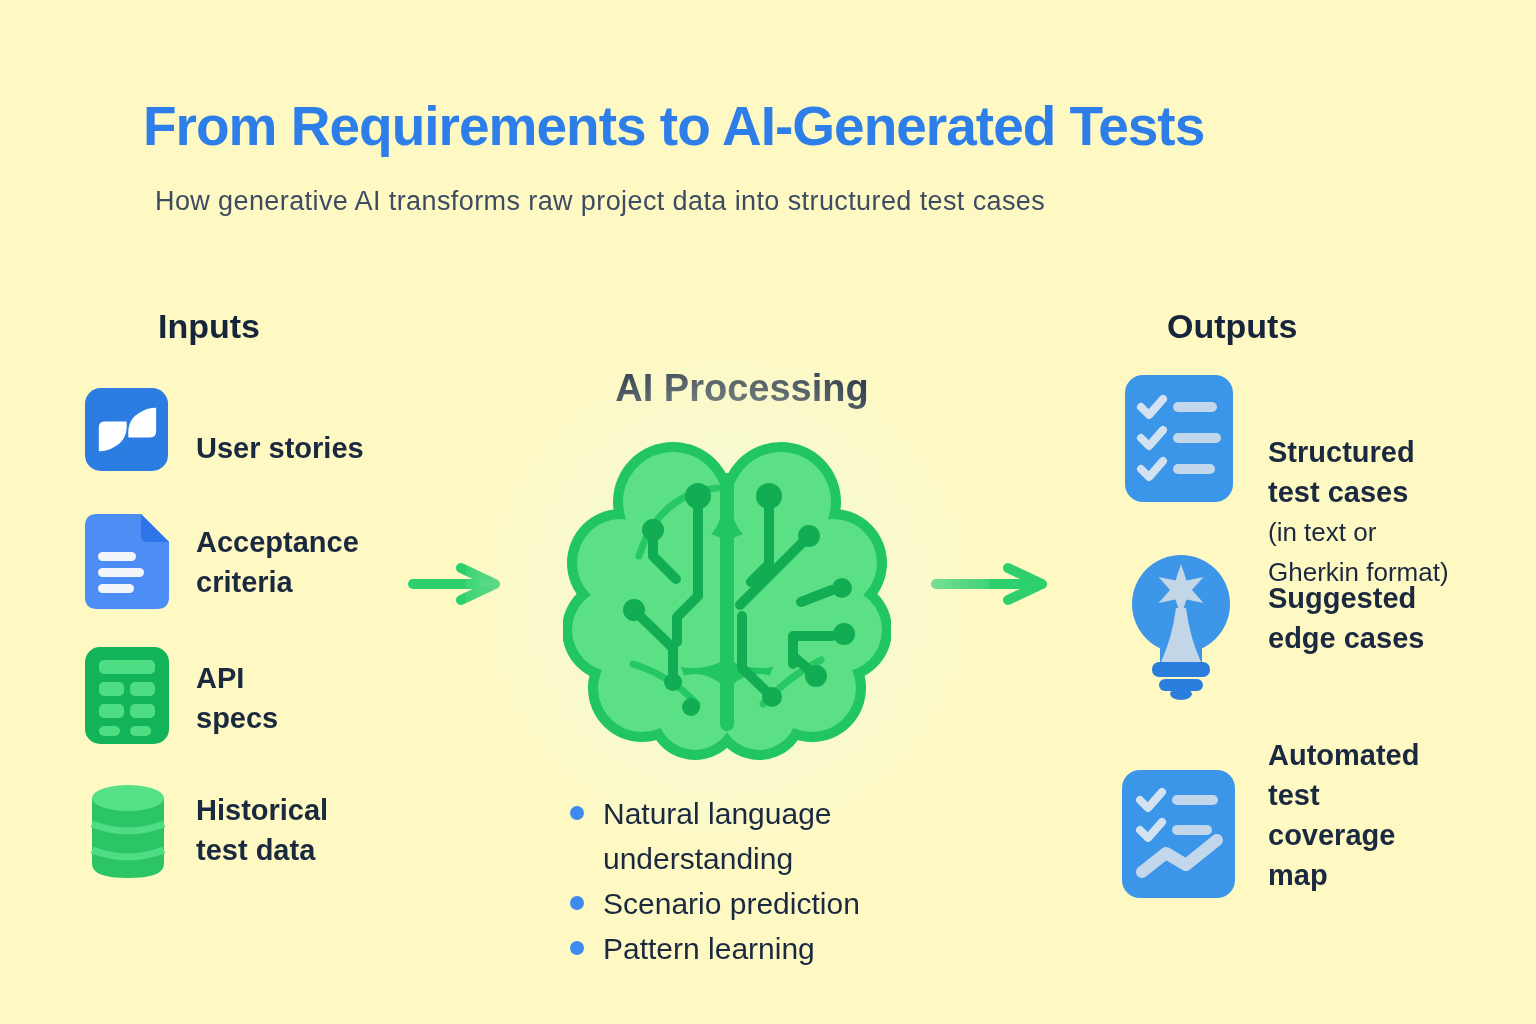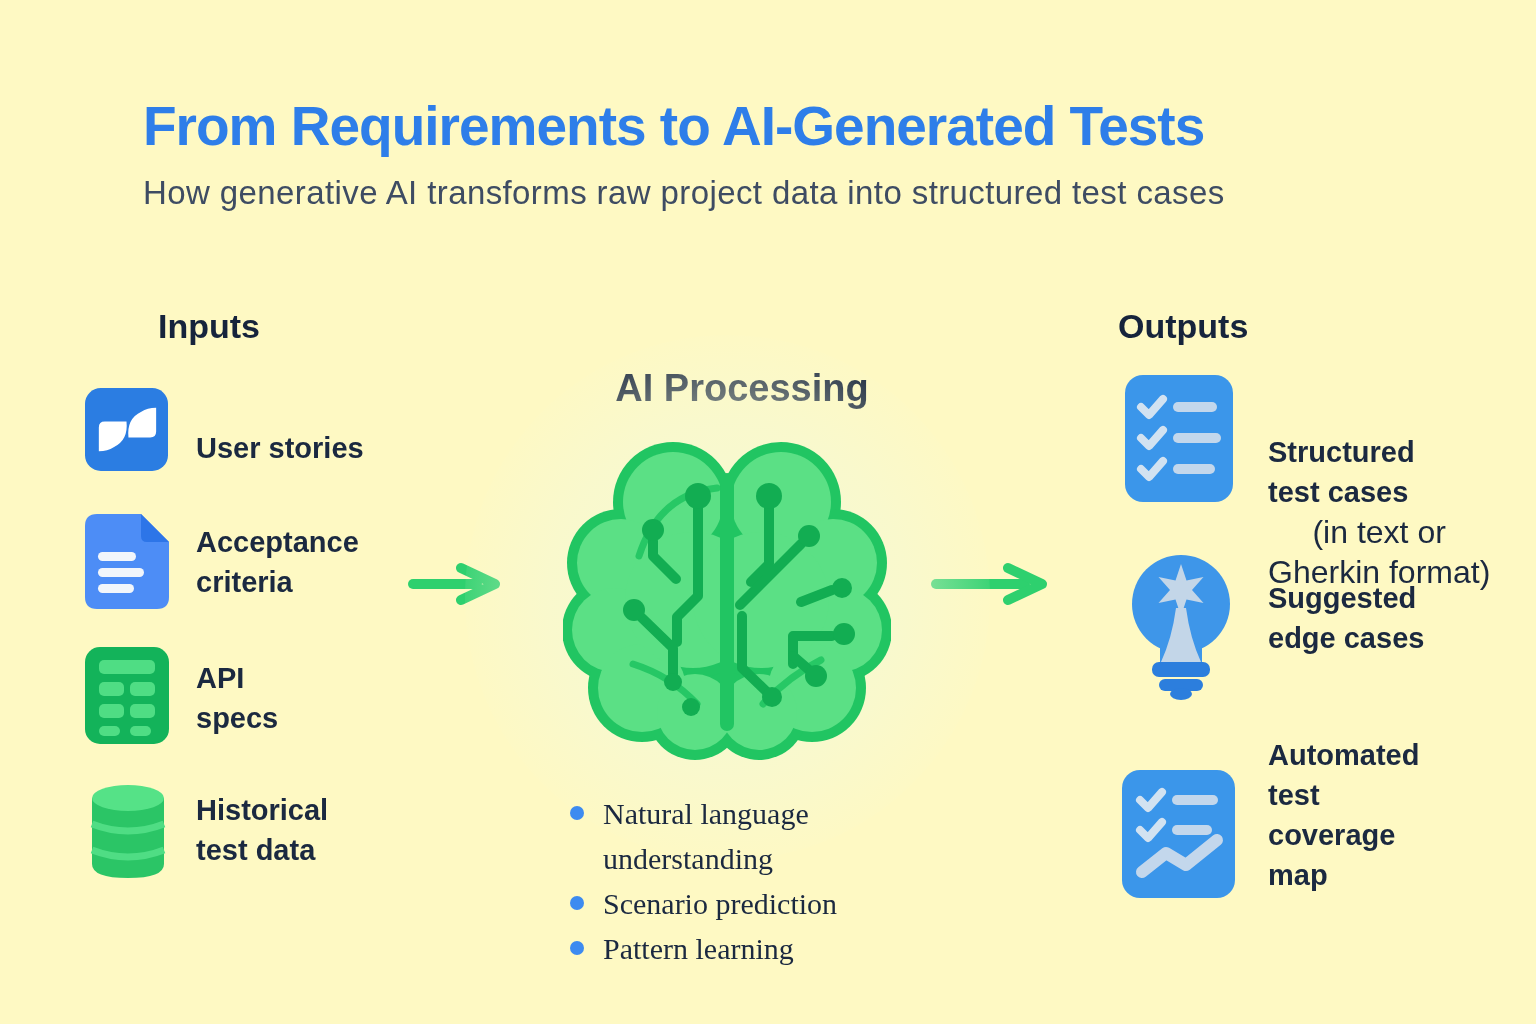--- a/index.html
+++ b/index.html
@@ -2,45 +2,45 @@
 <html><head>
 <meta charset="utf-8">
 <style>
   html,body{margin:0;padding:0;}
   body{font-family:"Liberation Sans","DejaVu Sans",sans-serif;background:#e9ebea;}
   .canvas{position:relative;width:1536px;height:1024px;background:#fef9c3;overflow:hidden;}
 
   
   .title{position:absolute;left:143px;top:94px;margin:0;font-size:55px;font-weight:700;
          letter-spacing:-1px;color:#2e7ee9;white-space:nowrap;}
-  .subtitle{position:absolute;left:143px;top:174px;margin:0;font-size:33px;font-weight:400;
+  .subtitle{position:absolute;left:143px;top:174px;margin:12px;font-size:27px;font-weight:400;
             letter-spacing:.4px;color:#3e4c63;white-space:nowrap;}
 
   
   .col-heading{position:absolute;margin:15px;font-size:34px;font-weight:700;color:#16243c;}
   .inputs-heading{left:143px;top:292px;}
-  .outputs-heading{left:1103px;top:292px;}
+  .outputs-heading{left:1152px;top:292px;}
   .processing-heading{left:560px;top:352px;width:334px;text-align:center;font-size:38px;}
 
   
   .item-label{position:absolute;font-size:29px;line-height:40px;font-weight:700;color:#1b2940;
               white-space:pre-line;}
-  .item-sublabel{display:block;font-size:32px;line-height:40px;font-weight:400;color:#1b2940;
-                 white-space:pre-line;text-align:center;}
+  .item-sublabel{display:block;font-size:26px;line-height:40px;font-weight:400;color:#1b2940;
+                 white-space:pre-line;}
 
   .icon{position:absolute;display:block;}
 
   
   .brain-glow{position:absolute;left:465px;top:335px;width:525px;height:525px;border-radius:50%;
     background:radial-gradient(circle at 50% 50%, rgba(244,249,214,0.95) 0%,
                rgba(244,249,214,0.50) 48%, rgba(244,249,214,0) 75%);}
 
   
   .bullet-list{position:absolute;left:565px;top:791px;margin:0;padding:0;list-style:none;}
-  .bullet-list li{display:flex;align-items:flex-start;font-family:Liberation Serif, serif;}
+  .bullet-list li{display:flex;align-items:flex-start;}
   .bullet-dot{flex:0 0 auto;width:14px;height:14px;margin:15px 19px 0 5px;border-radius:50%;
               background:#3d8bf0;}
   .bullet-text{font-size:30px;line-height:45px;font-weight:400;color:#1b2940;white-space:pre-line;}
 </style>
 </head>
 <body>
 
 <div class="canvas">
 
   <h1 class="title">From Requirements to AI-Generated Tests</h1>

